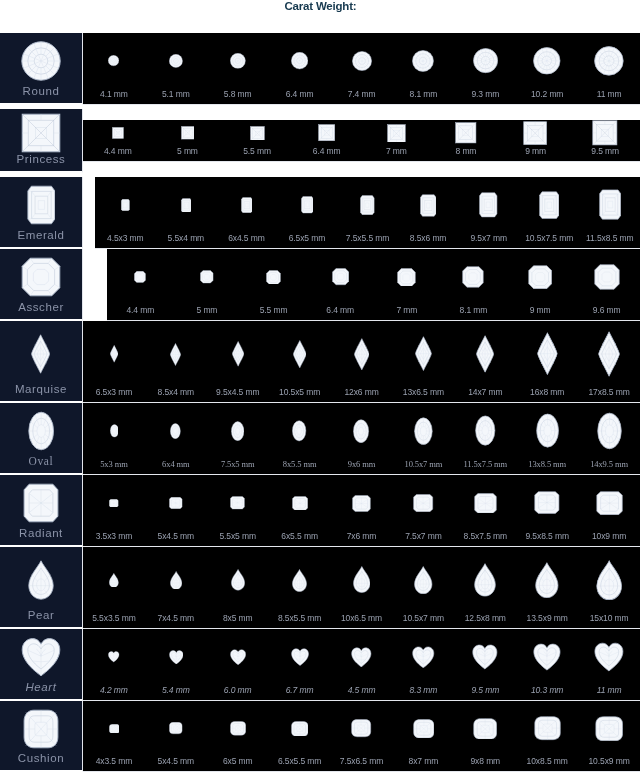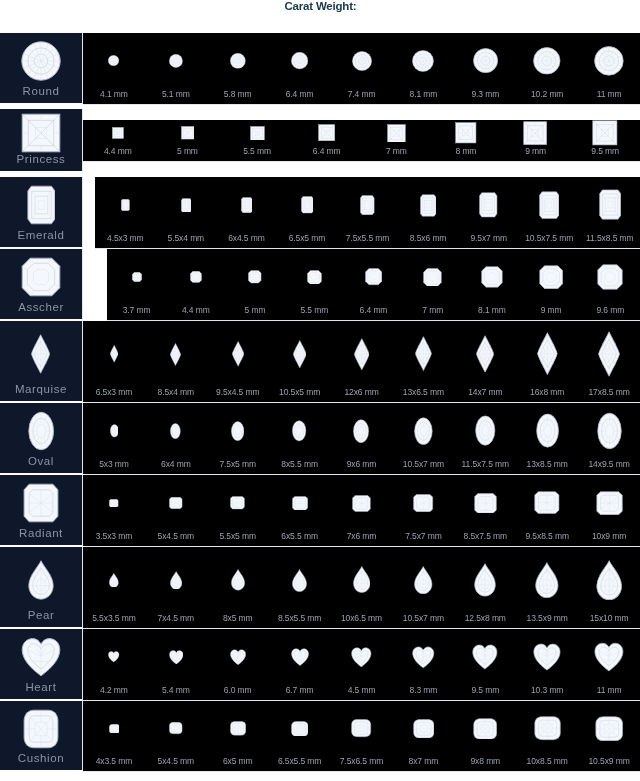--- a/index.html
+++ b/index.html
@@ -862,38 +862,20 @@
               <line x1="97" y1="23" x2="84" y2="32" stroke="#d7dfeb" stroke-width="1"></line>
               <line x1="3" y1="77" x2="16" y2="68" stroke="#d7dfeb" stroke-width="1"></line>
               <line x1="97" y1="77" x2="84" y2="68" stroke="#d7dfeb" stroke-width="1"></line>
             </svg>
           </div>
           <div class="row-head-label">Asscher</div>
         </div>
         <div class="row-cells">
           <div class="cell">
             <div class="cell-gem">
-              <svg class="gem-svg" width="10.0" height="10.0" viewBox="0 0 100 100" preserveAspectRatio="none">
-                <polygon points="23,3 77,3 97,23 97,77 77,97 23,97 3,77 3,23" fill="#f4f7fb" stroke="#a9b4c6" stroke-width="2.5"></polygon>
-                <polygon points="32,16 68,16 84,32 84,68 68,84 32,84 16,68 16,32" fill="none" stroke="#c3cddc" stroke-width="1.5"></polygon>
-                <polygon points="40,31 60,31 69,40 69,60 60,69 40,69 31,60 31,40" fill="none" stroke="#d7dfeb" stroke-width="1.2"></polygon>
-                <line x1="23" y1="3" x2="32" y2="16" stroke="#d7dfeb" stroke-width="1"></line>
-                <line x1="77" y1="3" x2="68" y2="16" stroke="#d7dfeb" stroke-width="1"></line>
-                <line x1="23" y1="97" x2="32" y2="84" stroke="#d7dfeb" stroke-width="1"></line>
-                <line x1="77" y1="97" x2="68" y2="84" stroke="#d7dfeb" stroke-width="1"></line>
-                <line x1="3" y1="23" x2="16" y2="32" stroke="#d7dfeb" stroke-width="1"></line>
-                <line x1="97" y1="23" x2="84" y2="32" stroke="#d7dfeb" stroke-width="1"></line>
-                <line x1="3" y1="77" x2="16" y2="68" stroke="#d7dfeb" stroke-width="1"></line>
-                <line x1="97" y1="77" x2="84" y2="68" stroke="#d7dfeb" stroke-width="1"></line>
-              </svg>
-            </div>
-            <div class="cell-size">3.7 mm</div>
-          </div>
-          <div class="cell">
-            <div class="cell-gem">
               <svg class="gem-svg" width="11.9" height="11.9" viewBox="0 0 100 100" preserveAspectRatio="none">
                 <polygon points="23,3 77,3 97,23 97,77 77,97 23,97 3,77 3,23" fill="#f4f7fb" stroke="#a9b4c6" stroke-width="2.5"></polygon>
                 <polygon points="32,16 68,16 84,32 84,68 68,84 32,84 16,68 16,32" fill="none" stroke="#c3cddc" stroke-width="1.5"></polygon>
                 <polygon points="40,31 60,31 69,40 69,60 60,69 40,69 31,60 31,40" fill="none" stroke="#d7dfeb" stroke-width="1.2"></polygon>
                 <line x1="23" y1="3" x2="32" y2="16" stroke="#d7dfeb" stroke-width="1"></line>
                 <line x1="77" y1="3" x2="68" y2="16" stroke="#d7dfeb" stroke-width="1"></line>
                 <line x1="23" y1="97" x2="32" y2="84" stroke="#d7dfeb" stroke-width="1"></line>
                 <line x1="77" y1="97" x2="68" y2="84" stroke="#d7dfeb" stroke-width="1"></line>
                 <line x1="3" y1="23" x2="16" y2="32" stroke="#d7dfeb" stroke-width="1"></line>
                 <line x1="97" y1="23" x2="84" y2="32" stroke="#d7dfeb" stroke-width="1"></line>
@@ -1188,21 +1170,21 @@
                 <line x1="20" y1="26" x2="36" y2="42" stroke="#d7dfeb" stroke-width="1"></line>
                 <line x1="80" y1="26" x2="64" y2="42" stroke="#d7dfeb" stroke-width="1"></line>
                 <line x1="20" y1="74" x2="36" y2="58" stroke="#d7dfeb" stroke-width="1"></line>
                 <line x1="80" y1="74" x2="64" y2="58" stroke="#d7dfeb" stroke-width="1"></line>
               </svg>
             </div>
             <div class="cell-size">17x8.5 mm</div>
           </div>
         </div>
       </div>
-      <div class="shape-row" style="height: 72px;">
+      <div class="shape-row" style="height: 72px; font-family: Liberation Serif, serif;">
         <div class="row-head">
           <div class="row-head-thumb">
             <svg class="gem-svg" width="26.4" height="40.0" viewBox="0 0 100 100" preserveAspectRatio="none">
               <ellipse cx="50" cy="50" rx="47" ry="47" fill="#f4f7fb" stroke="#a9b4c6" stroke-width="2.5"></ellipse>
               <ellipse cx="50" cy="50" rx="32" ry="32" fill="none" stroke="#c3cddc" stroke-width="1.5"></ellipse>
               <ellipse cx="50" cy="50" rx="16" ry="16" fill="none" stroke="#d7dfeb" stroke-width="1.2"></ellipse>
               <line x1="66.0" y1="50.0" x2="97.0" y2="50.0" stroke="#d7dfeb" stroke-width="1.1"></line>
               <line x1="63.9" y1="58.0" x2="90.7" y2="73.5" stroke="#d7dfeb" stroke-width="1.1"></line>
               <line x1="58.0" y1="63.9" x2="73.5" y2="90.7" stroke="#d7dfeb" stroke-width="1.1"></line>
               <line x1="50.0" y1="66.0" x2="50.0" y2="97.0" stroke="#d7dfeb" stroke-width="1.1"></line>
@@ -1750,21 +1732,21 @@
                 <line x1="14" y1="36" x2="37" y2="53" stroke="#d7dfeb" stroke-width="1"></line>
                 <line x1="86" y1="36" x2="63" y2="53" stroke="#d7dfeb" stroke-width="1"></line>
                 <line x1="22" y1="88" x2="38" y2="74" stroke="#d7dfeb" stroke-width="1"></line>
                 <line x1="78" y1="88" x2="62" y2="74" stroke="#d7dfeb" stroke-width="1"></line>
               </svg>
             </div>
             <div class="cell-size">15x10 mm</div>
           </div>
         </div>
       </div>
-      <div class="shape-row" style="height: 72px;">
+      <div class="shape-row" style="height: 72px; font-style: italic;">
         <div class="row-head">
           <div class="row-head-thumb">
             <svg class="gem-svg" width="40.0" height="40.0" viewBox="0 0 100 100" preserveAspectRatio="none">
               <path d="M50 97 C 18 74 3 52 3 32 C 3 14 16 4 29 4 C 39 4 46 10 50 18 C 54 10 61 4 71 4 C 84 4 97 14 97 32 C 97 52 82 74 50 97 Z" fill="#f4f7fb" stroke="#a9b4c6" stroke-width="2.5"></path>
               <path d="M50 80 C 28 63 17 47 17 33 C 17 22 25 17 32 17 C 40 17 46 23 50 30 C 54 23 60 17 68 17 C 75 17 83 22 83 33 C 83 47 72 63 50 80 Z" fill="none" stroke="#c3cddc" stroke-width="1.5"></path>
               <line x1="50" y1="18" x2="50" y2="97" stroke="#d7dfeb" stroke-width="1"></line>
               <line x1="17" y1="33" x2="50" y2="48" stroke="#d7dfeb" stroke-width="1"></line>
               <line x1="83" y1="33" x2="50" y2="48" stroke="#d7dfeb" stroke-width="1"></line>
               <line x1="28" y1="60" x2="50" y2="62" stroke="#d7dfeb" stroke-width="1"></line>
               <line x1="72" y1="60" x2="50" y2="62" stroke="#d7dfeb" stroke-width="1"></line>

